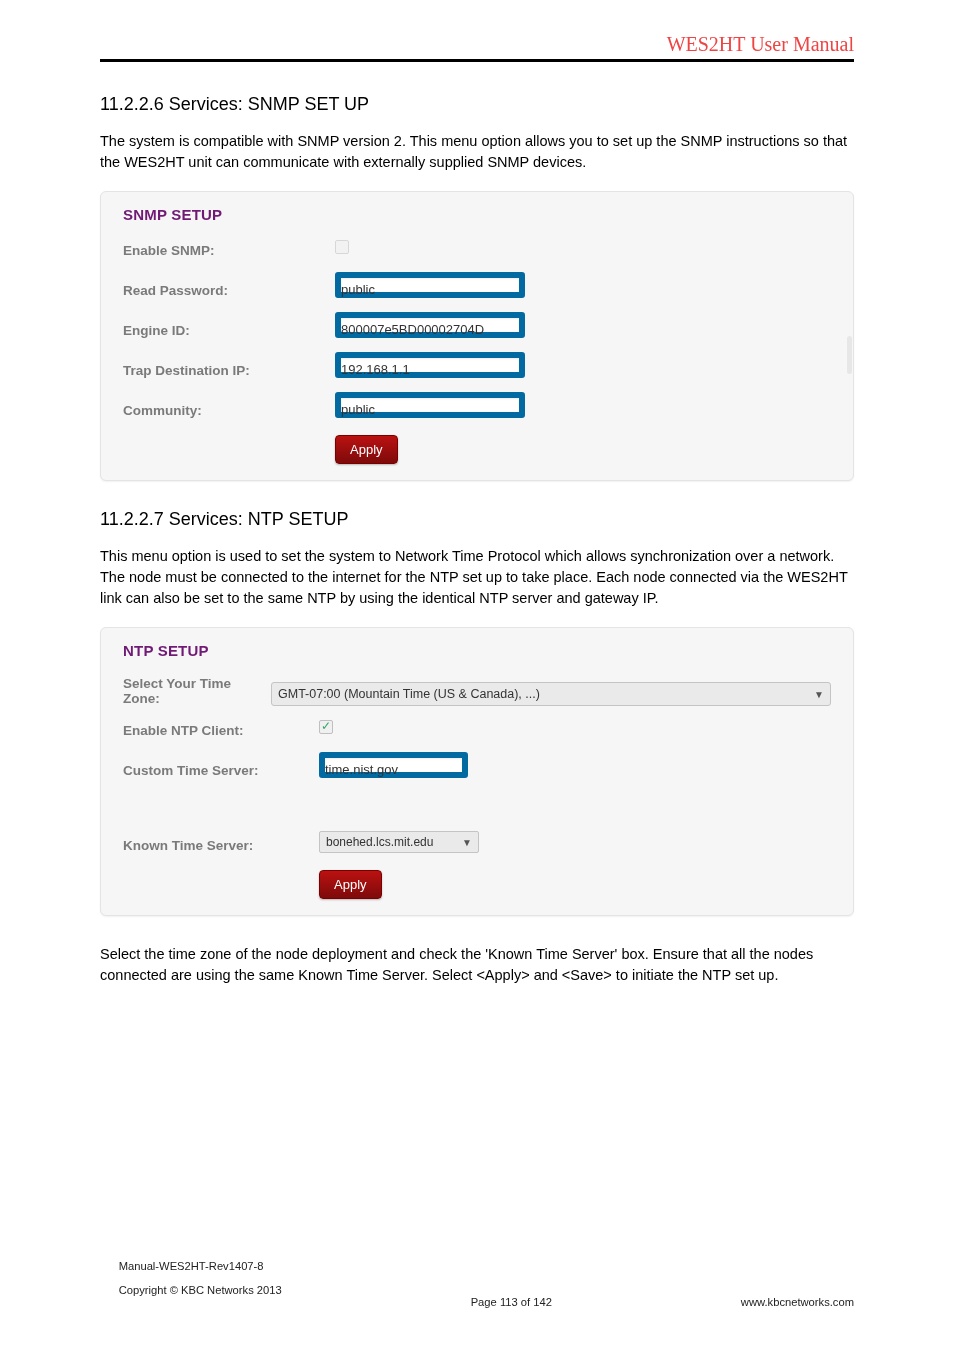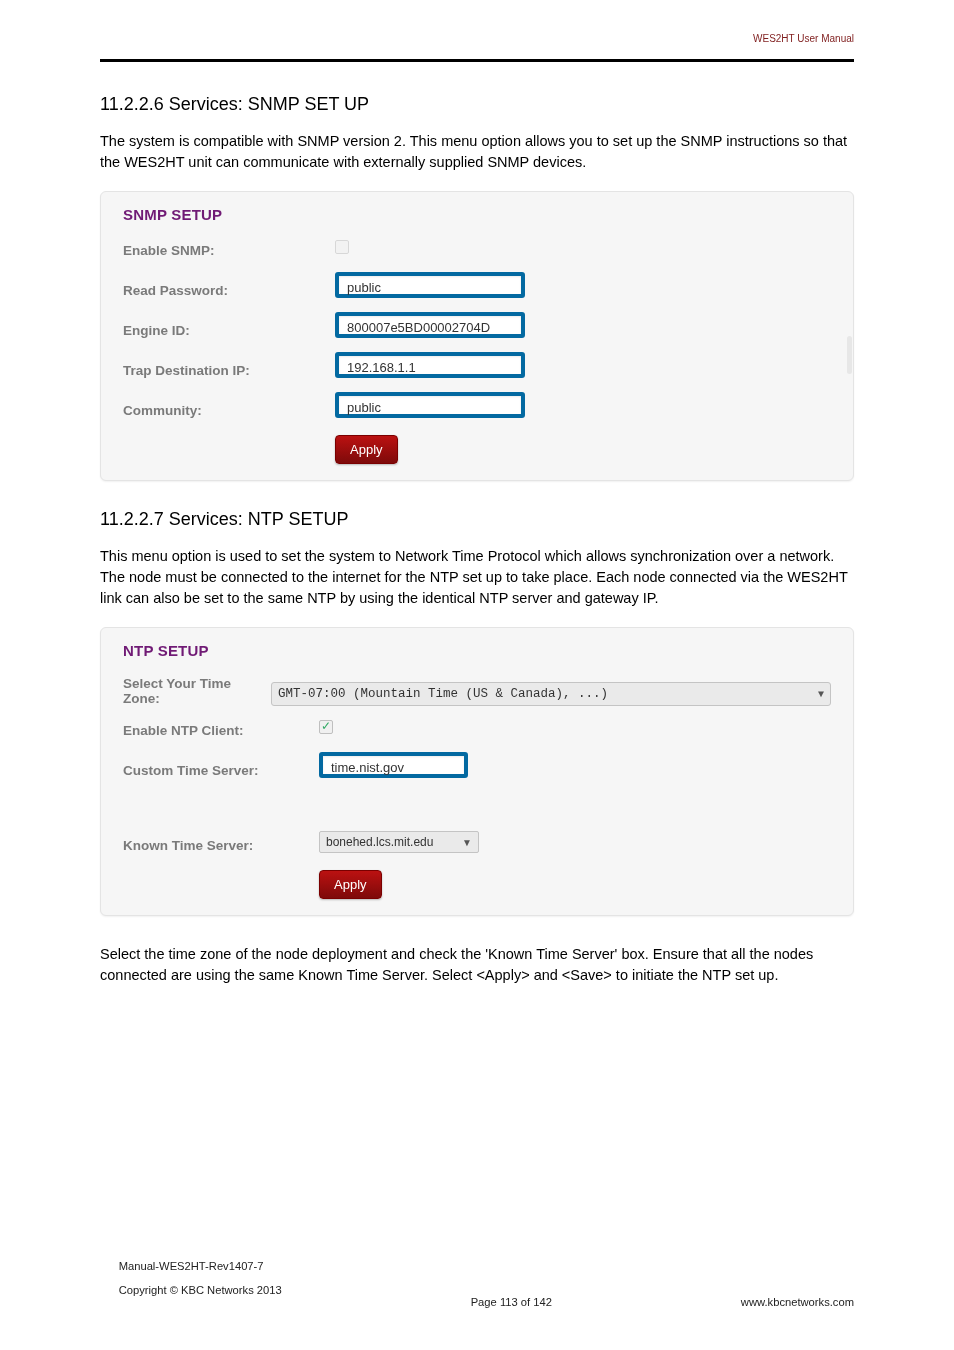--- a/index.html
+++ b/index.html
@@ -1,30 +1,30 @@
 <!DOCTYPE html>
 <html><head>
 <meta charset="utf-8">
 <style>
   * { box-sizing: border-box; margin: 0; padding: 0; }
   html, body { width: 954px; height: 1350px; background: #fff; font-family: Verdana, Geneva, sans-serif; color: #000; }
   .page { width: 954px; height: 1350px; position: relative; padding: 38px 100px 0 100px; }
   .topline { position: absolute; left: 100px; right: 100px; top: 59px; border-top: 3px solid #000; }
-  .hdr-right { position: absolute; right: 100px; top: 33px; font-size: 10px; color: #7f1d1d; }
+  .hdr-right { position: absolute; right: 100px; top: 33px; font-size: 20px; color: #ef4444; font-family: Liberation Serif, serif; }
   .content { margin-top: 56px; }
   .sect-title { font-weight: normal; font-size: 18px; margin-bottom: 16px; }
   .para { font-size: 14.5px; line-height: 1.45; margin-bottom: 18px; }
   .panel { border: 1px solid #e4e4e4; border-radius: 6px; background: #f6f6f6; padding: 14px 22px 16px 22px; margin-bottom: 28px; position: relative; box-shadow: 0 1px 2px rgba(0,0,0,0.06); }
   .panel.snmp { padding-right: 10px; }
   .panel-title { font-weight: bold; font-size: 15px; color: #701a75; margin-bottom: 10px; letter-spacing: .2px; }
   .row { display: flex; align-items: flex-end; padding: 7px 0; }
   .row .lbl { width: 212px; color: #7a7a7a; font-size: 13.5px; font-weight: bold; }
   .row .val { flex: 1; }
-  .txt { width: 190px; height: 26px; border: 4px solid #0369a1; border-radius: 3px; background: #fff; font-size: 13px; padding: 0 8px; line-height: 24px; color: #333; box-shadow: inset 0 1px 2px rgba(0,0,0,.08); }
-  .sel-wide { width: 560px; height: 24px; border: 1px solid #c4c4c4; border-radius: 3px; background: #eaeaea; font-size: 12.5px; padding: 0 6px; color: #333; display: flex; justify-content: space-between; align-items: center; font-family: Liberation Mono, monospace; }
+  .txt { width: 190px; height: 26px; border: 6px solid #0369a1; border-radius: 3px; background: #fff; font-size: 13px; padding: 0 0; line-height: 24px; color: #333; box-shadow: inset 0 1px 2px rgba(0,0,0,.08); }
+  .sel-wide { width: 560px; height: 24px; border: 1px solid #c4c4c4; border-radius: 3px; background: #eaeaea; font-size: 12.5px; padding: 0 6px; color: #333; display: flex; justify-content: space-between; align-items: center; }
   .sel-sm { width: 160px; height: 22px; border: 1px solid #c4c4c4; border-radius: 2px; background: #eaeaea; font-size: 12px; padding: 0 6px; color: #333; display: flex; justify-content: space-between; align-items: center; margin-top: 39px; }
   .caret { font-size: 10px; color: #555; }
   .cb { display: inline-block; width: 14px; height: 14px; border: 1px solid #bfbfbf; border-radius: 2px; background: #f0f0f0; position: relative; }
   .cb.checked::after { content: "✓"; position: absolute; left: 1px; top: -2px; font-size: 12px; color: #3a6; }
   .cb.disabled { opacity: .55; }
   .btn-apply { display: inline-block; margin-top: 10px; padding: 6px 14px; border: 1px solid #7a0000; border-radius: 4px; background: linear-gradient(#b11, #7e0a0a); color: #fff; font-size: 13px; box-shadow: 0 1px 2px rgba(0,0,0,.25); text-align: center; }
   .btn-row { display: flex; }
   .btn-row .lbl-spacer { width: 212px; }
   .right-edge { position: absolute; right: 1px; top: 50%; width: 5px; height: 38px; border-radius: 3px; background: #e7e7e7; }
   .ntp .lbl { width: 196px; }
@@ -130,19 +130,19 @@
         <div class="btn-apply">Apply</div>
       </div>
     </div>
 
     <div class="para">Select the time zone of the node deployment and check the 'Known Time Server' box. Ensure that all the nodes connected are using the same Known Time Server. Select &lt;Apply&gt; and &lt;Save&gt; to initiate the NTP set up.</div>
 
   </div>
 
   <div class="footer">
     <div class="col">
-      <span>Manual-WES2HT-Rev1407-7</span><br>
+      <span>Manual-WES2HT-Rev1407-8</span><br>
       <span>Copyright © KBC Networks 2013</span>
     </div>
     <div class="col" style="align-self:flex-end">Page 113 of 142</div>
     <div class="col" style="align-self:flex-end">www.kbcnetworks.com</div>
   </div>
 </div>
 
 </body></html>

